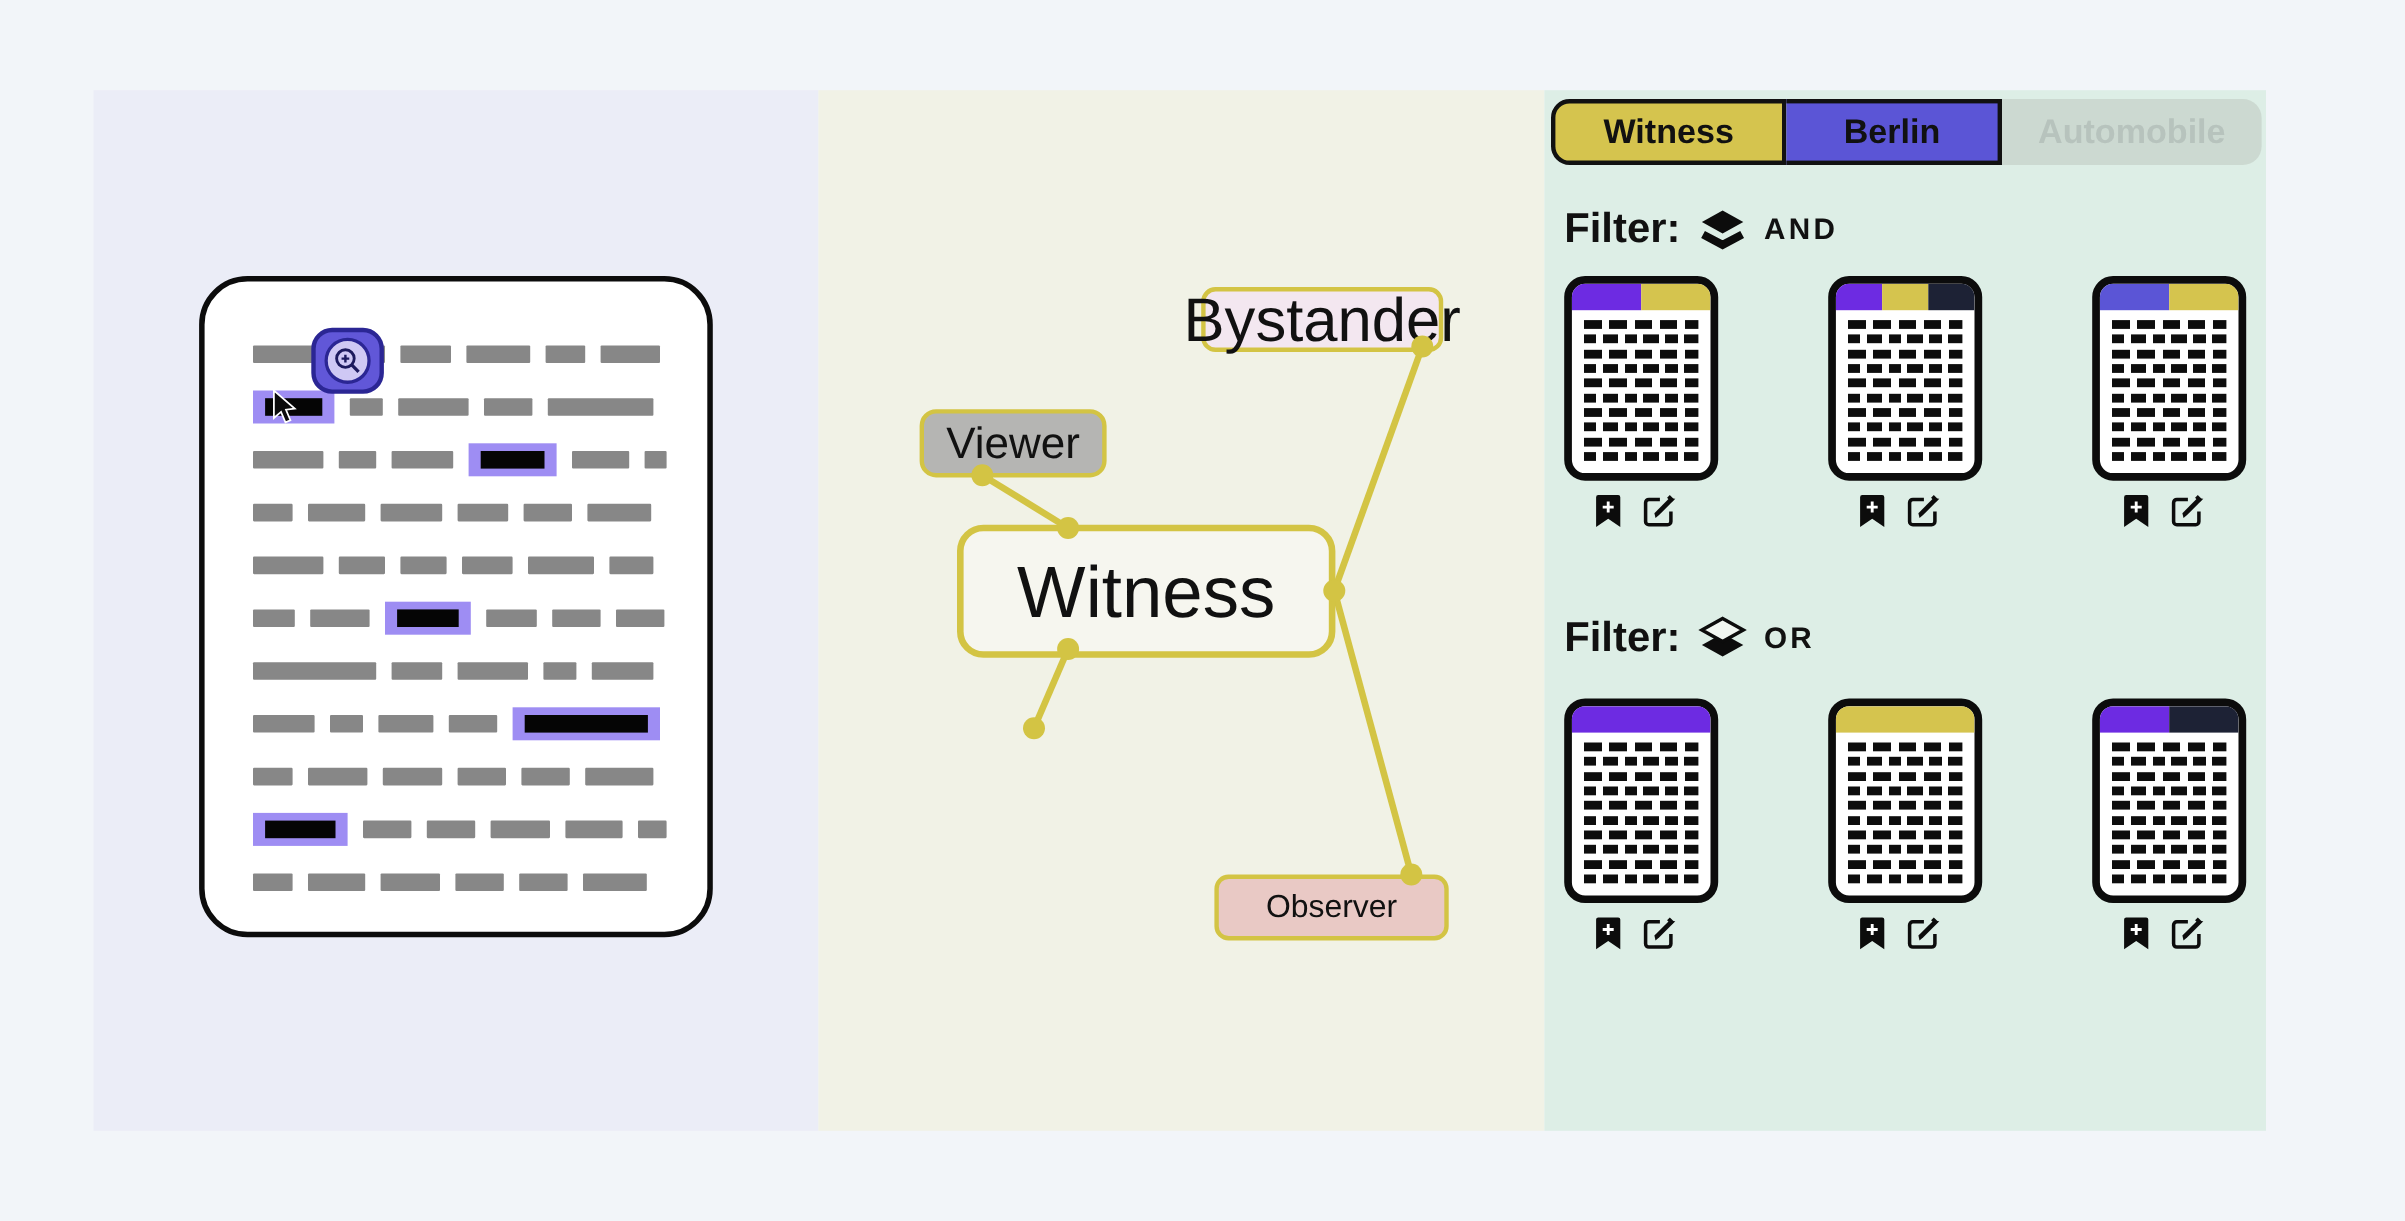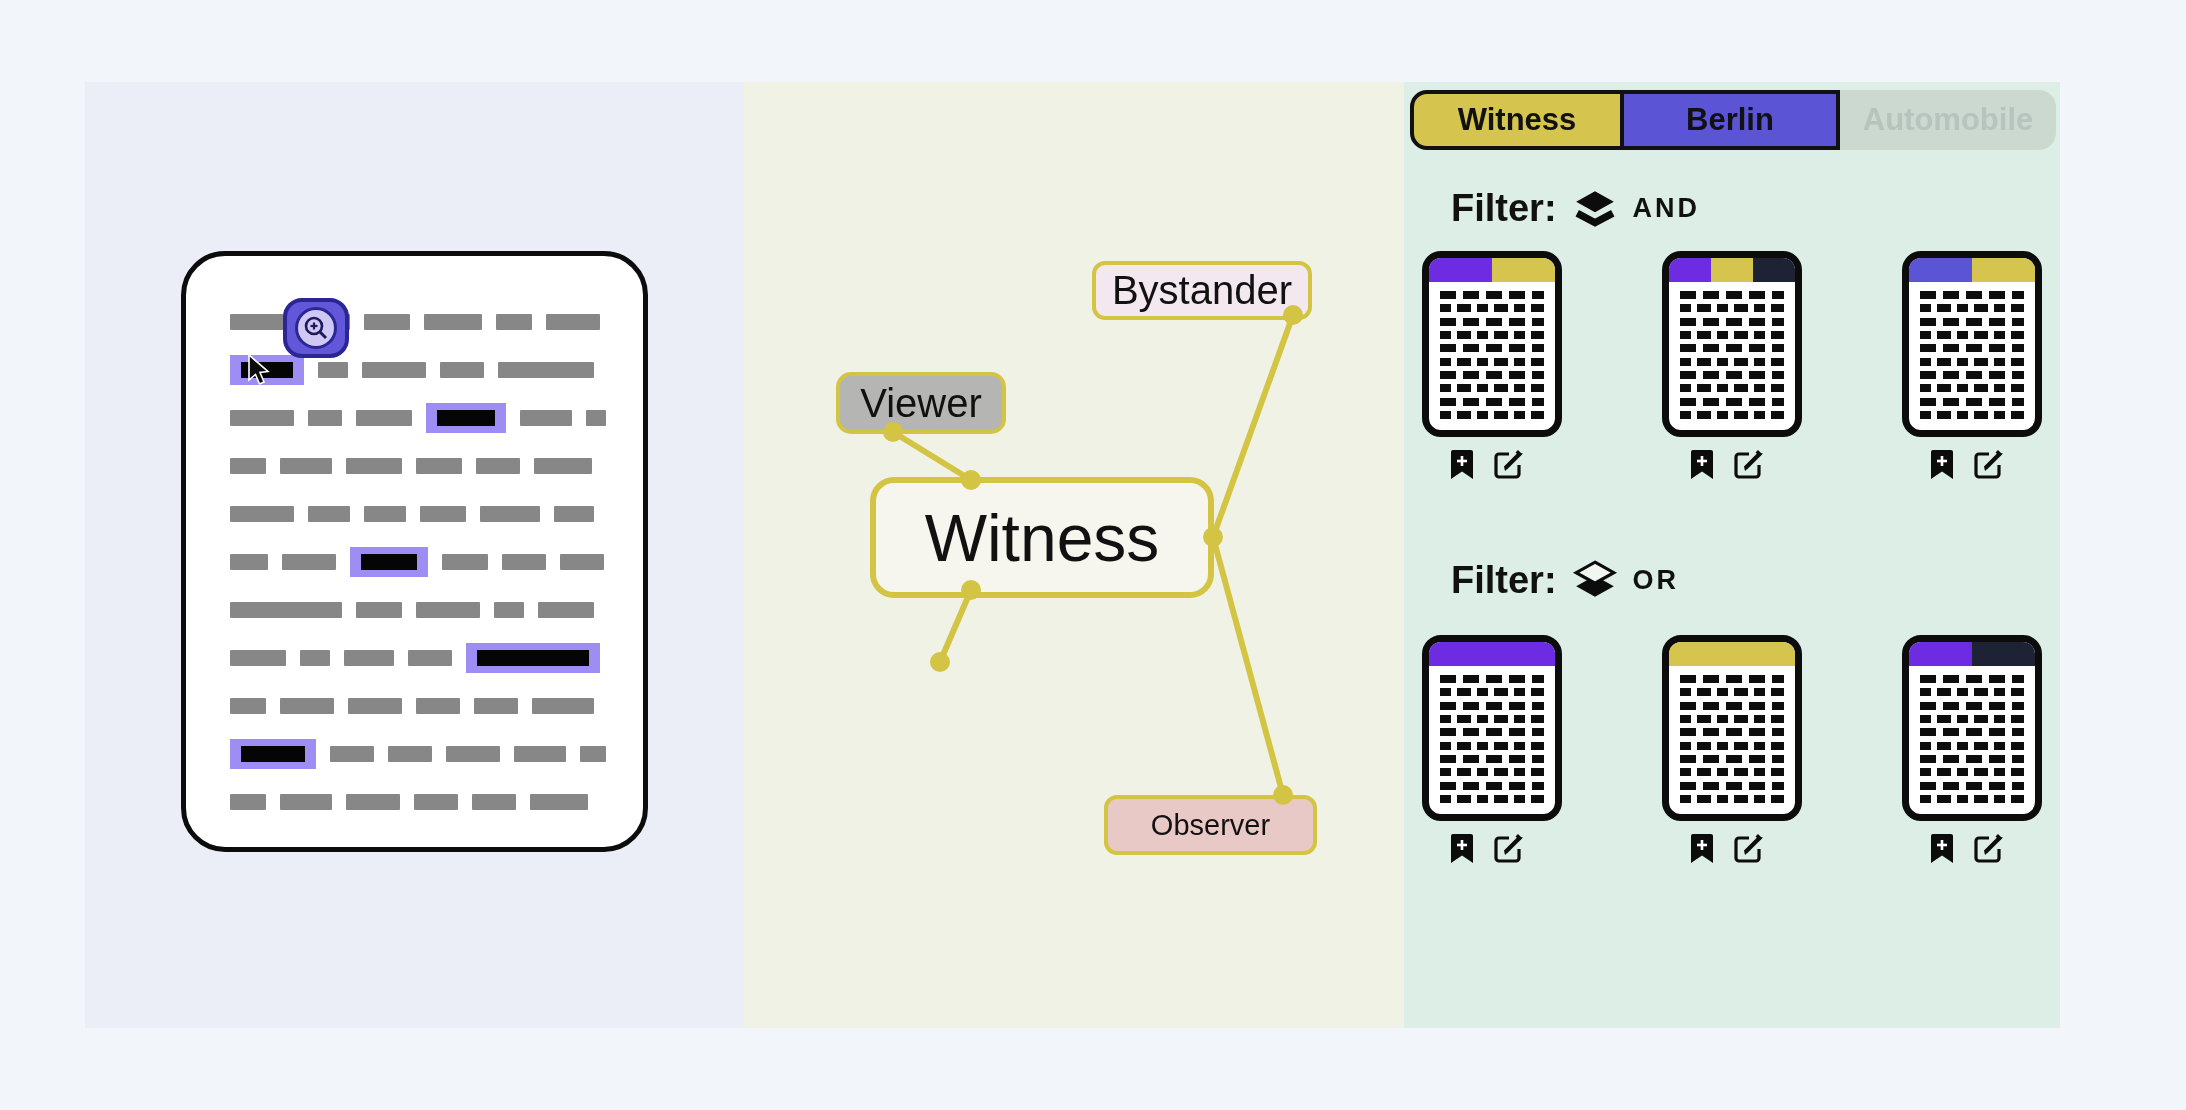--- a/index.html
+++ b/index.html
@@ -22,35 +22,35 @@
              display:flex;align-items:center;justify-content:center;}
   .mag-circle{width:42px;height:42px;box-sizing:border-box;background:#cfc8f4;border:3px solid #2b2694;
               border-radius:50%;display:flex;align-items:center;justify-content:center;}
   .cursor{position:absolute;left:162px;top:272px;}
 
   
   .edges,.dots{position:absolute;left:0;top:0;pointer-events:none;}
   .dots{z-index:3;}
   .gnode{position:absolute;display:flex;align-items:center;justify-content:center;z-index:2;
          border:4px solid #d3c444;border-radius:13px;box-sizing:border-box;font-weight:500;}
-  .gnode-bystander{left:348px;top:179px;width:220px;height:59px;background:#f3e7f0;font-size:40px;}
+  .gnode-bystander{left:348px;top:179px;width:220px;height:59px;background:#f3e7f0;font-size:56px;}
   .gnode-viewer{left:92px;top:290px;width:170px;height:62px;background:#b5b5b3;font-size:40px;border-radius:15px;}
   .gnode-witness{left:126px;top:395px;width:344px;height:121px;background:rgba(255,255,255,0.35);
                  font-size:66px;border-width:6px;border-radius:24px;}
   .gnode-watcher{left:101px;top:586px;width:191px;height:54px;background:#dce3dd;font-size:38px;}
   .gnode-observer{left:360px;top:713px;width:213px;height:60px;background:#e9c9c5;font-size:29px;}
 
   
   .tagbar{position:absolute;left:6px;top:8px;width:646px;height:60px;display:flex;}
   .tag{display:flex;align-items:center;justify-content:center;font-size:31px;font-weight:600;box-sizing:border-box;height:60px;}
   .tag-witness{width:214px;background:#d5c44e;border:4px solid #111;border-radius:17px 0 0 17px;}
-  .tag-berlin{width:216px;background:#5b55d6;border:4px solid #111;border-left:0;}
+  .tag-berlin{width:196px;background:#5b55d6;border:4px solid #111;border-left:0;}
   .tag-automobile{flex:1;background:#ccd9d1;color:#b7c3bd;border-radius:0 17px 17px 0;}
 
-  .filter-row{position:absolute;left:18px;display:flex;align-items:center;gap:15px;height:48px;margin-left:29px;}
+  .filter-row{position:absolute;left:18px;display:flex;align-items:center;gap:15px;height:48px;}
   .filter-and{top:102px;} .filter-or{top:474px;}
   .filter-label{font-size:38px;font-weight:600;}
   .filter-op{font-size:27px;font-weight:600;letter-spacing:3px;}
   .filter-icon{display:flex;align-items:center;}
 
   .card-grid{position:absolute;left:18px;display:flex;gap:100px;}
   .grid-and{top:169px;} .grid-or{top:553px;}
   .card{width:140px;height:186px;box-sizing:border-box;background:#fff;border:7px solid #0c0c0c;
         border-radius:19px;overflow:hidden;display:flex;flex-direction:column;}
   .card-header{height:24px;flex:none;display:flex;}

